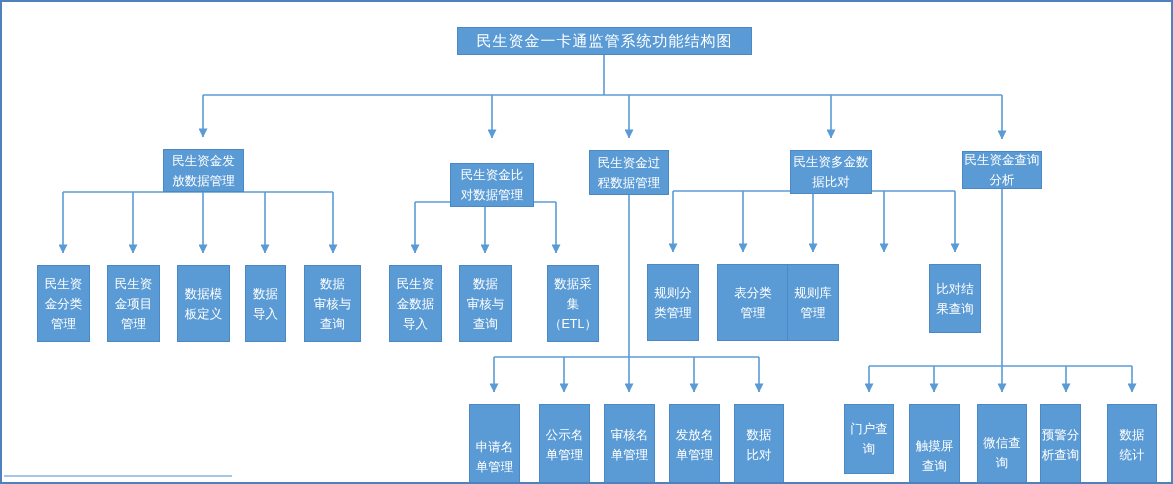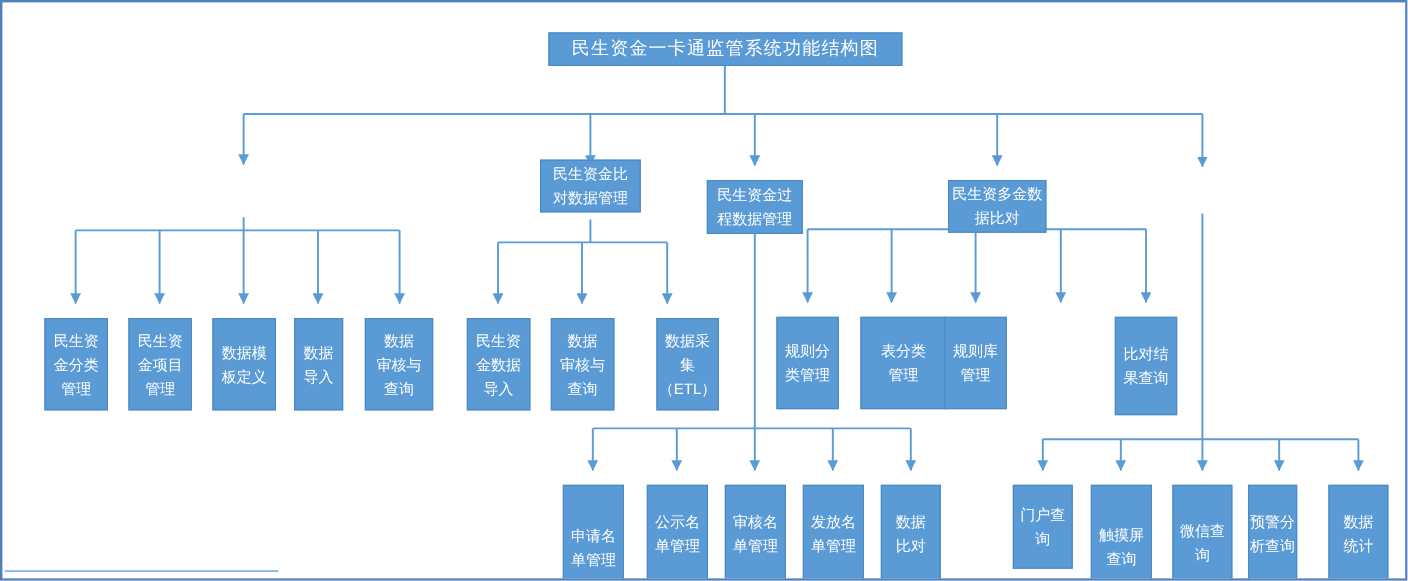--- a/index.html
+++ b/index.html
@@ -85,26 +85,30 @@
       <line x1="1000" y1="364" x2="1000" y2="390" marker-end="url(#arw)"></line>
       <line x1="1064" y1="364" x2="1064" y2="390" marker-end="url(#arw)"></line>
       <line x1="1130" y1="364" x2="1130" y2="390" marker-end="url(#arw)"></line>
     </g>
 
     <line x1="2" y1="474" x2="230" y2="474" stroke="#85b3e0" stroke-width="1.5"></line>
   </svg>
 
   <div class="node title" style="left:455px;top:14px;width:295px;height:28px">民生资金一卡通监管系统功能结构图</div>
 
-  <div class="node" style="left:448px;top:120px;width:84px;height:44px">民生资金比
+  <div class="node" style="left:161px;top:136px;width:81px;height:43px">民生资金发
+放数据管理</div>
+  <div class="node" style="left:448px;top:150px;width:84px;height:44px">民生资金比
 对数据管理</div>
   <div class="node" style="left:587px;top:137px;width:80px;height:45px">民生资金过
 程数据管理</div>
   <div class="node" style="left:788px;top:137px;width:82px;height:44px">民生资多金数
 据比对</div>
+  <div class="node" style="left:960px;top:138px;width:80px;height:38px">民生资金查询
+分析</div>
 
   <div class="node" style="left:35px;top:252px;width:53px;height:77px">民生资
 金分类
 管理</div>
   <div class="node" style="left:105px;top:252px;width:53px;height:77px">民生资
 金项目
 管理</div>
   <div class="node" style="left:175px;top:252px;width:53px;height:77px">数据模
 板定义</div>
   <div class="node" style="left:243px;top:252px;width:41px;height:77px">数据
@@ -122,21 +126,21 @@
   <div class="node" style="left:545px;top:252px;width:52px;height:77px">数据采
 集
 （ETL）</div>
 
   <div class="node" style="left:645px;top:251px;width:52px;height:77px">规则分
 类管理</div>
   <div class="node" style="left:715px;top:251px;width:72px;height:77px">表分类
 管理</div>
   <div class="node" style="left:785px;top:251px;width:52px;height:77px">规则库
 管理</div>
-  <div class="node" style="left:927px;top:251px;width:52px;height:82px">比对结
+  <div class="node" style="left:927px;top:251px;width:52px;height:69px">比对结
 果查询</div>
 
   <div class="node" style="left:467px;top:391px;width:51px;height:105px">申请名
 单管理</div>
   <div class="node" style="left:537px;top:391px;width:51px;height:82px">公示名
 单管理</div>
   <div class="node" style="left:602px;top:391px;width:51px;height:82px">审核名
 单管理</div>
   <div class="node" style="left:667px;top:391px;width:51px;height:82px">发放名
 单管理</div>

